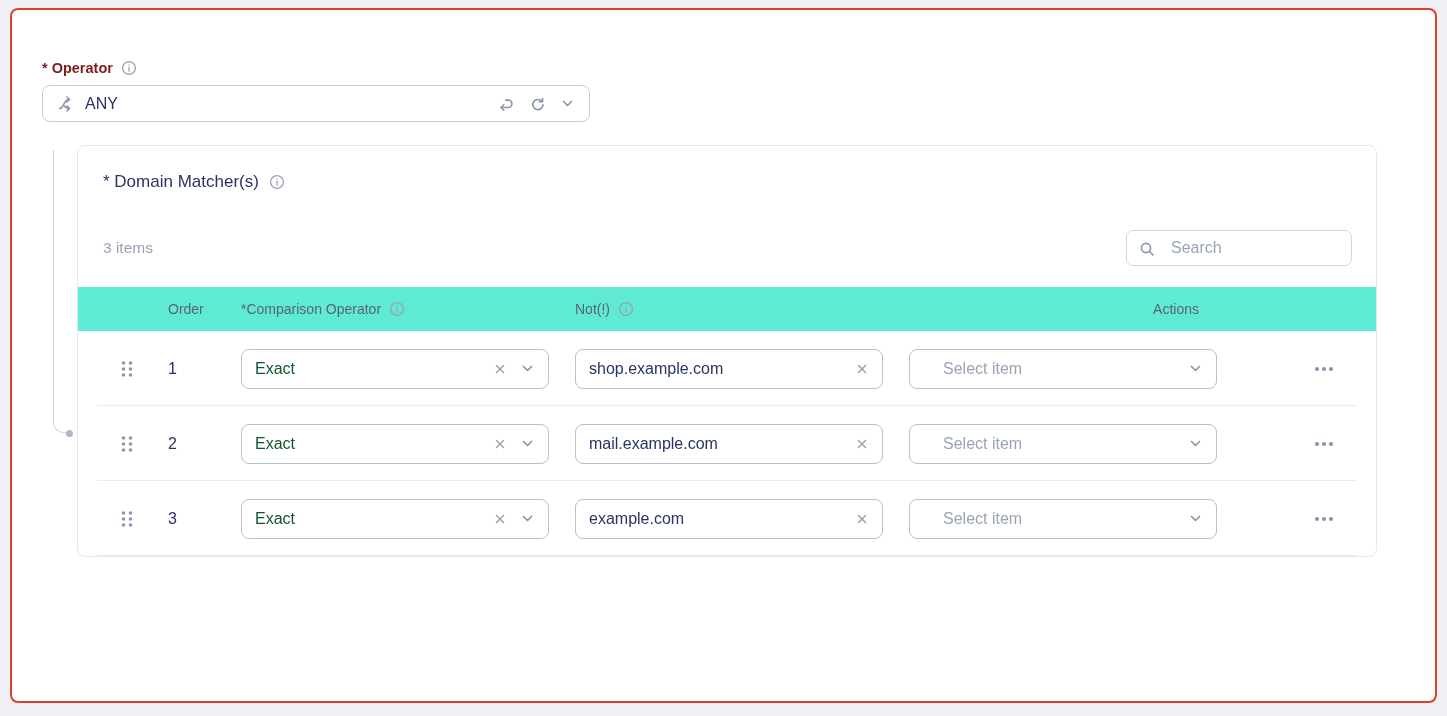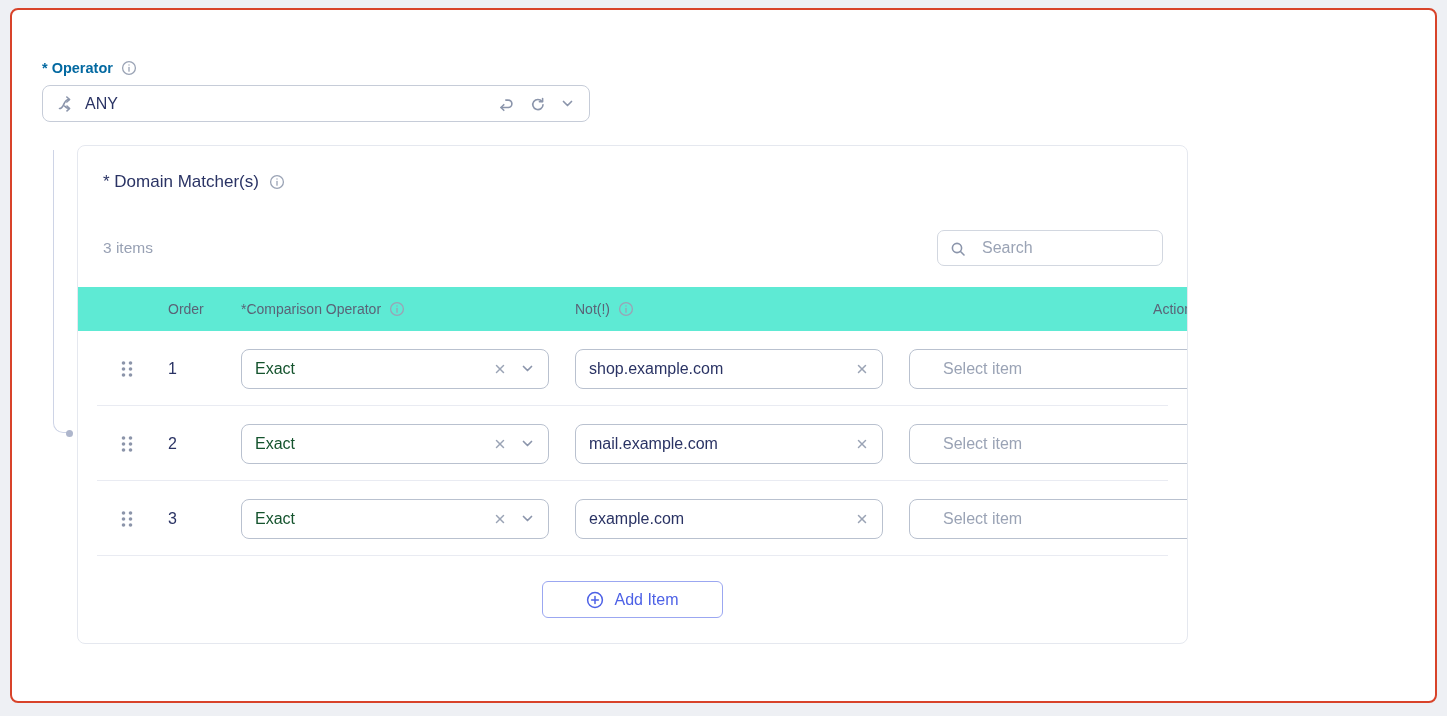--- a/index.html
+++ b/index.html
@@ -23,21 +23,21 @@
   .top-row { display: flex; align-items: flex-start; justify-content: space-between; }
   .page-title { margin-left: 28px; font-size: 19px; font-weight: 700; color: #2a3364; letter-spacing: .2px; }
   .reset-btn {
     display: flex; align-items: center; gap: 9px;
     background: none; border: none; cursor: pointer;
     font-family: inherit; font-size: 16px; color: #2e3a66; margin-right: 6px; margin-top: 2px;
   }
   
   .field-label {
     display: flex; align-items: center; gap: 8px;
-    margin-top: 26px; font-size: 14.5px; font-weight: 700; color: #0369a1;
+    margin-top: 26px; font-size: 14.5px; font-weight: 700; color: #7f1d1d;
   }
   .operator-select {
     margin-top: 9px;
     width: 548px; height: 37px;
     border: 1px solid #c6ccd8; border-radius: 8px;
     display: flex; align-items: center;
     padding: 0 14px;
     background: #fff; cursor: pointer;
   }
   .operator-select .value { font-size: 16px; color: #2a3364; margin-left: 10px; }
@@ -56,21 +56,21 @@
   }
   .connector::after {
     content: "";
     position: absolute; right: -6px; bottom: -4.5px;
     width: 7px; height: 7px; border-radius: 50%;
     background: #aeb6cc;
   }
   
   .card {
     margin-left: 35px; margin-top: 23px;
-    width: 1111px;
+    width: 1300px;
     border: 1px solid #e5e8ef;
     border-radius: 8px;
     background: #fff;
     overflow: hidden;
   }
   .card-title {
     display: flex; align-items: center; gap: 10px;
     padding: 26px 25px 0 25px;
     font-size: 17px; font-weight: 500; color: #2a3364;
   }
@@ -465,25 +465,15 @@
           <button class="dots-btn">
             <span>
               <svg width="20" height="8" viewBox="0 0 20 8">
                 <use href="#i-dots"></use>
               </svg>
             </span>
           </button>
         </div>
     </div>
 
-    <div class="card-footer">
-      <button class="add-btn">
-        <span>
-            <svg width="18" height="18" viewBox="0 0 18 18">
-              <use href="#i-plus"></use>
-            </svg>
-          </span>
-        <span>Add Item</span>
-      </button>
-    </div>
 
   </div>
 </div>
 
 </body></html>

